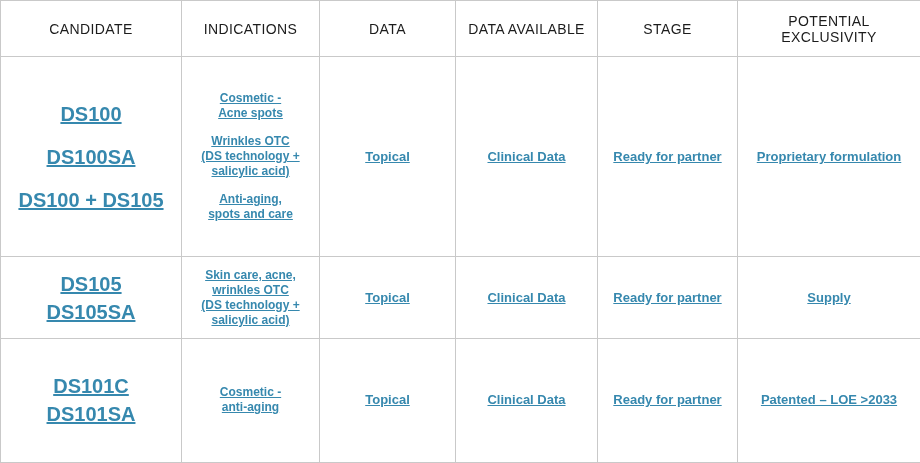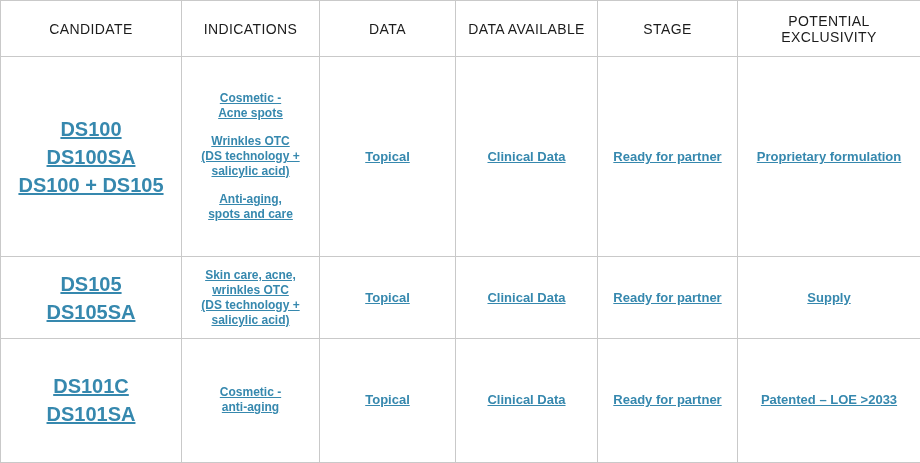--- a/index.html
+++ b/index.html
@@ -31,21 +31,21 @@
   .pipeline td{
     color:var(--accent);
     font-weight:700;
     font-size:13px;
     text-decoration:underline;
   }
   td.cell-candidate{font-size:20px;}
   td.cell-indications{font-size:12px;padding:2px 4px;}
   .para{white-space:pre-line;line-height:1.25;}
   td.cell-candidate .para{line-height:1.4;}
-  td.cell-candidate .para + .para{}
+  td.cell-candidate .para + .para{margin-top:15px;}
   td.cell-indications .para + .para{margin-top:13px;}
   
   col.c-candidate{width:181px;}
   col.c-indications{width:138px;}
   col.c-route{width:136px;}
   col.c-data{width:142px;}
   col.c-stage{width:140px;}
   col.c-excl{width:183px;}
   
   tr.header-row{height:56px;}

